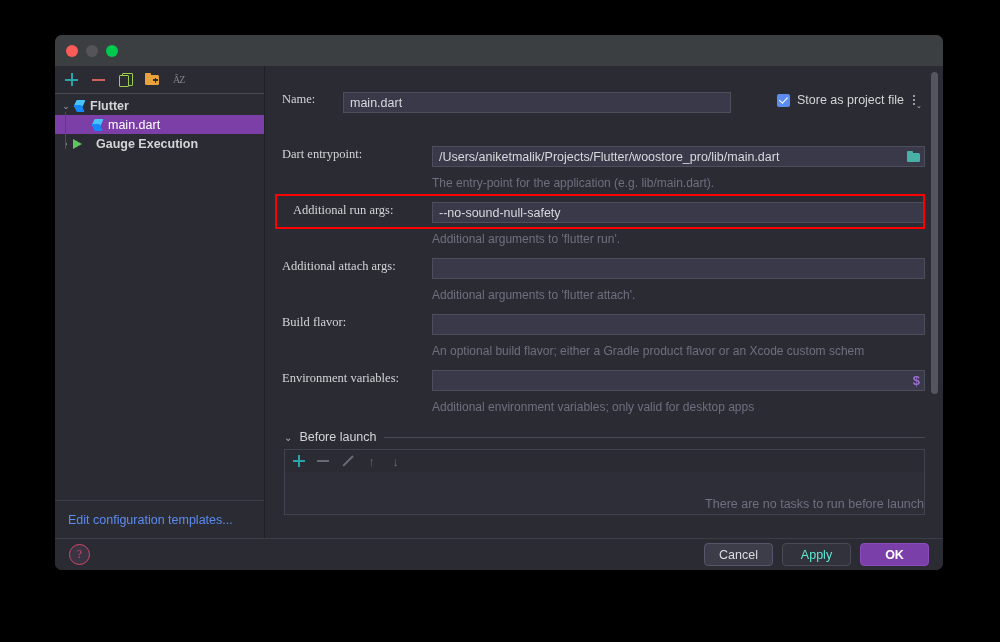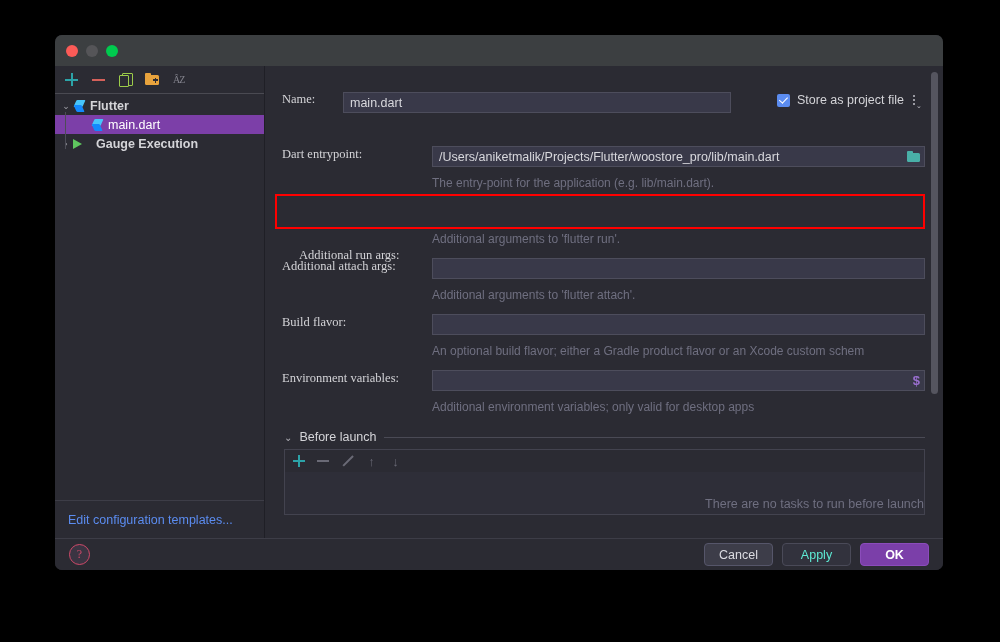--- a/index.html
+++ b/index.html
@@ -575,22 +575,25 @@
       </div>
       <div class="field" style="position:absolute; top:80px; left:167px; width:493px;">
         <span>/Users/aniketmalik/Projects/Flutter/woostore_pro/lib/main.dart</span>
         <span class="folder-btn">
           <span class="fb-tab"></span>
             <span class="fb-body"></span>
         </span>
       </div>
       <div class="hint" style="top:110px; left:167px;">The entry-point for the application (e.g. lib/main.dart).</div>
 
-      <div class="row" style="top:137px; left:34px;margin-top:45px;">
+      <div class="row" style="top:137px; left:28px;">
         <span class="lbl">Additional run args:</span>
+      </div>
+      <div class="field" style="position:absolute; top:136px; left:167px; width:493px;">
+        <span>--no-sound-null-safety</span>
       </div>
       <div class="hint" style="top:166px; left:167px;">Additional arguments to 'flutter run'.</div>
 
       <div class="row" style="top:193px; left:17px;">
         <span class="lbl">Additional attach args:</span>
       </div>
       <div class="field" style="position:absolute; top:192px; left:167px; width:493px;">
         <span></span>
       </div>
       <div class="hint" style="top:222px; left:167px;">Additional arguments to 'flutter attach'.</div>

